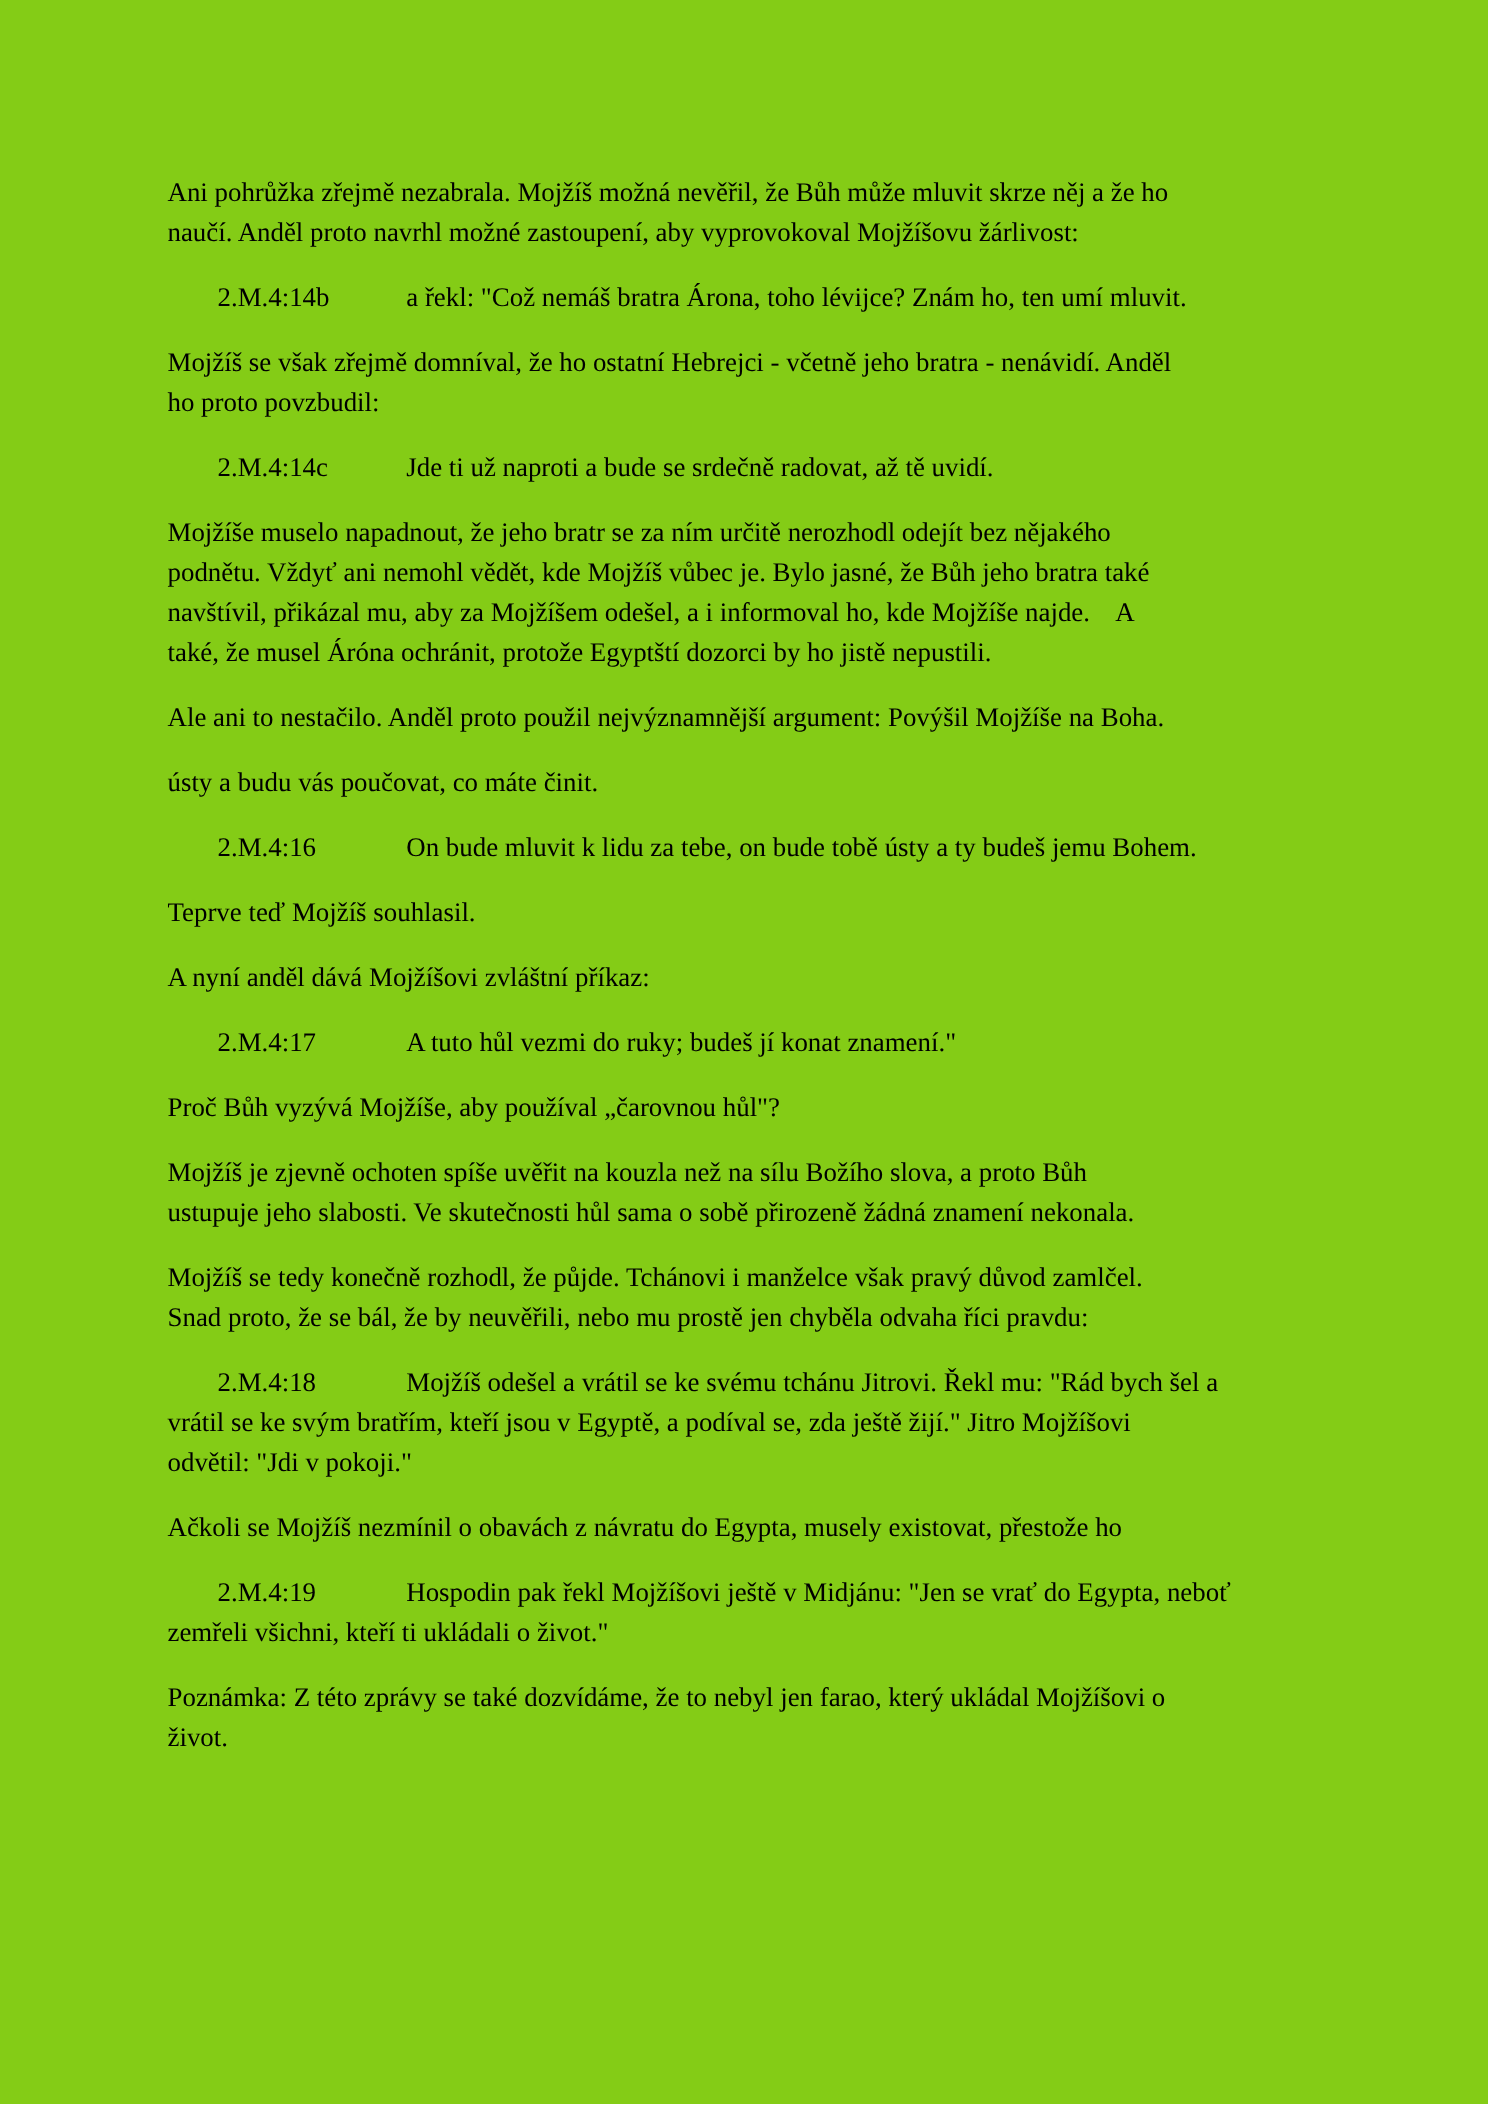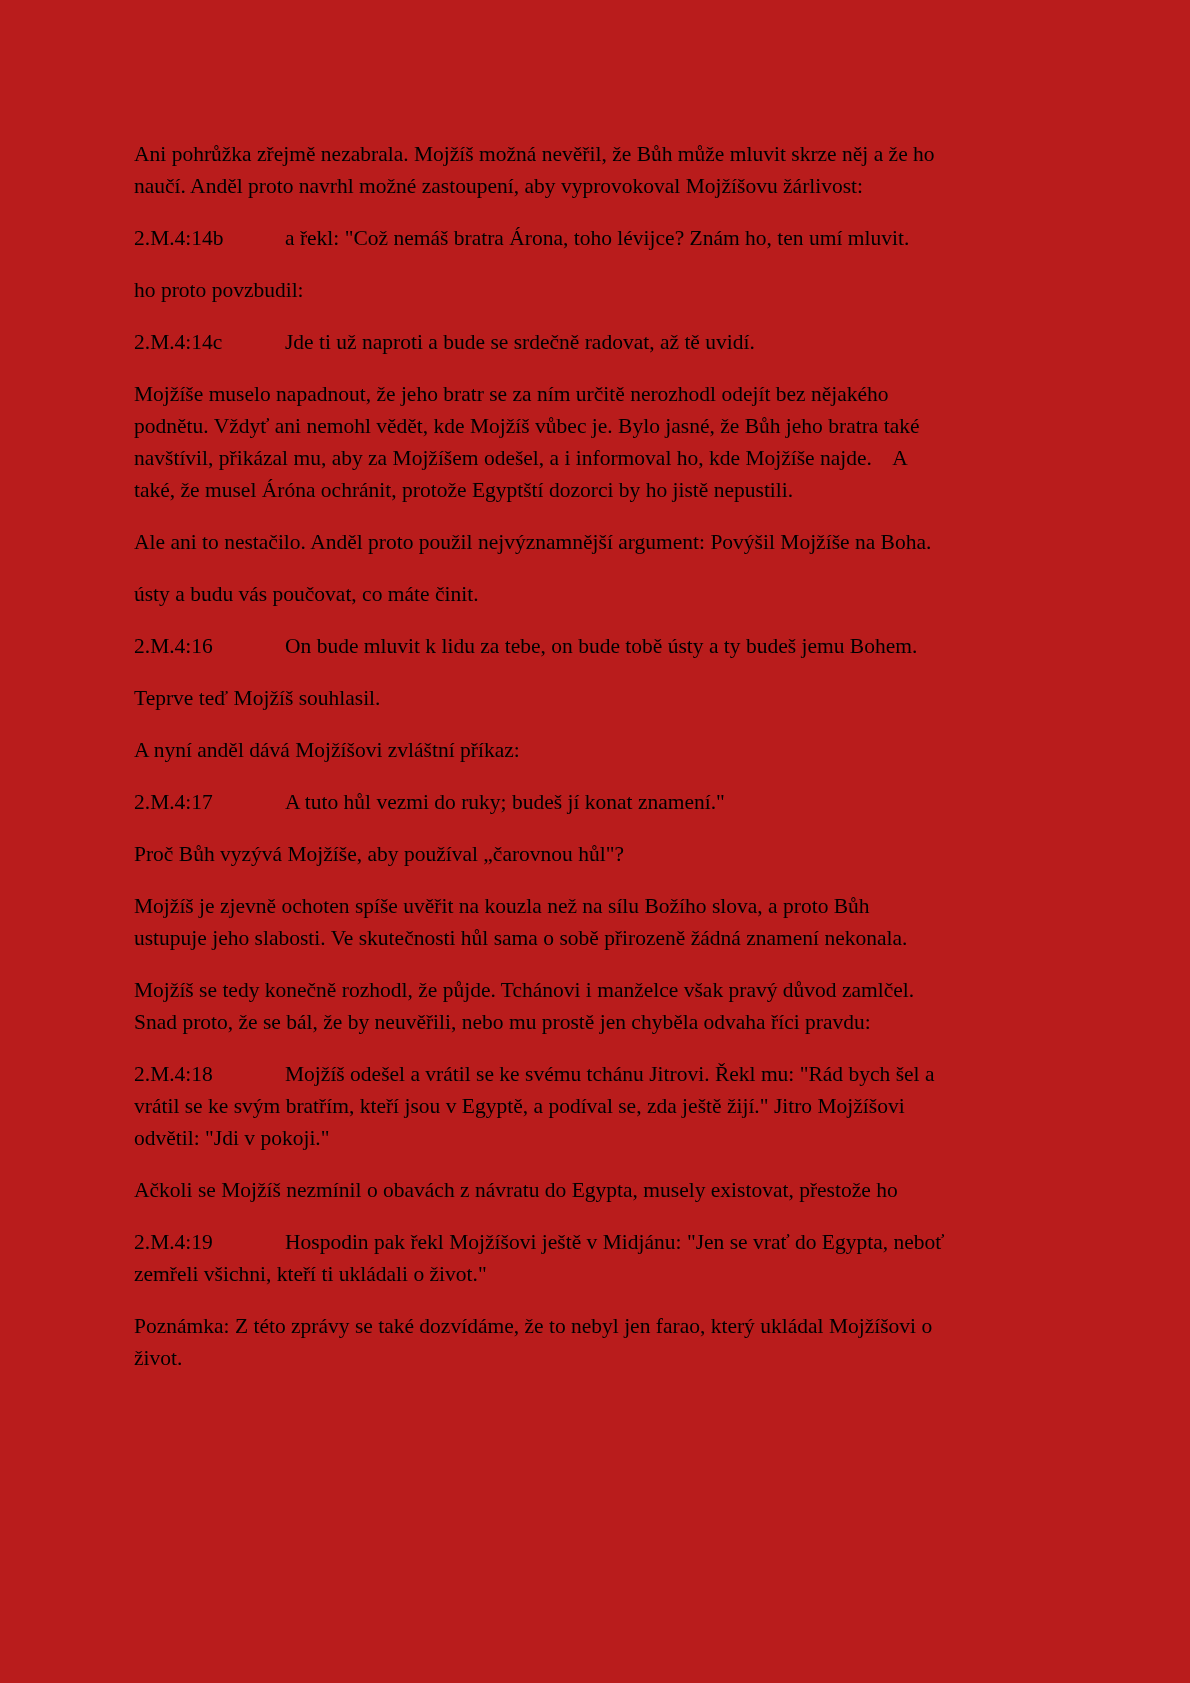--- a/index.html
+++ b/index.html
@@ -1,55 +1,57 @@
 <!DOCTYPE html>
 <html lang="cs"><head>
 <meta charset="utf-8">
 <style>
   html, body { margin: 0; padding: 0; background: #ffffff; }
   .page {
     position: relative;
     width: 1190px;
     height: 1683px;
-    background: #b91c1c;
+    background: #84cc16;
     color: #000000;
     font-family: "Liberation Serif", "DejaVu Serif", serif;
     font-size: 21.5px;
     line-height: 32px;
     overflow: hidden;
   }
   .content {
     position: absolute;
     left: 134px;
     top: 138px;
     width: 940px;
   }
   .para { margin: 0 0 20px 0; }
   .para:last-child { margin-bottom: 15px; }
   .line { white-space: pre; }
   .vref {
     display: inline-block;
     width: 151px;
     white-space: pre;
     vertical-align: baseline;
+    margin-left: 40px;
   }
 </style>
 </head>
 <body>
 
 <div class="page">
   <div class="content">
       <div class="para">
         <div class="line">Ani pohrůžka zřejmě nezabrala. Mojžíš možná nevěřil, že Bůh může mluvit skrze něj a že ho</div>
         <div class="line">naučí. Anděl proto navrhl možné zastoupení, aby vyprovokoval Mojžíšovu žárlivost:</div>
       </div>
       <div class="para">
         <div class="line"><span class="vref">2.M.4:14b</span><span class="vtext">a řekl: "Což nemáš bratra Árona, toho lévijce? Znám ho, ten umí mluvit.</span></div>
       </div>
       <div class="para">
+        <div class="line">Mojžíš se však zřejmě domníval, že ho ostatní Hebrejci - včetně jeho bratra - nenávidí. Anděl</div>
         <div class="line">ho proto povzbudil:</div>
       </div>
       <div class="para">
         <div class="line"><span class="vref">2.M.4:14c</span><span class="vtext">Jde ti už naproti a bude se srdečně radovat, až tě uvidí.</span></div>
       </div>
       <div class="para">
         <div class="line">Mojžíše muselo napadnout, že jeho bratr se za ním určitě nerozhodl odejít bez nějakého</div>
         <div class="line">podnětu. Vždyť ani nemohl vědět, kde Mojžíš vůbec je. Bylo jasné, že Bůh jeho bratra také</div>
         <div class="line">navštívil, přikázal mu, aby za Mojžíšem odešel, a i informoval ho, kde Mojžíše najde.    A</div>
         <div class="line">také, že musel Áróna ochránit, protože Egyptští dozorci by ho jistě nepustili.</div>

